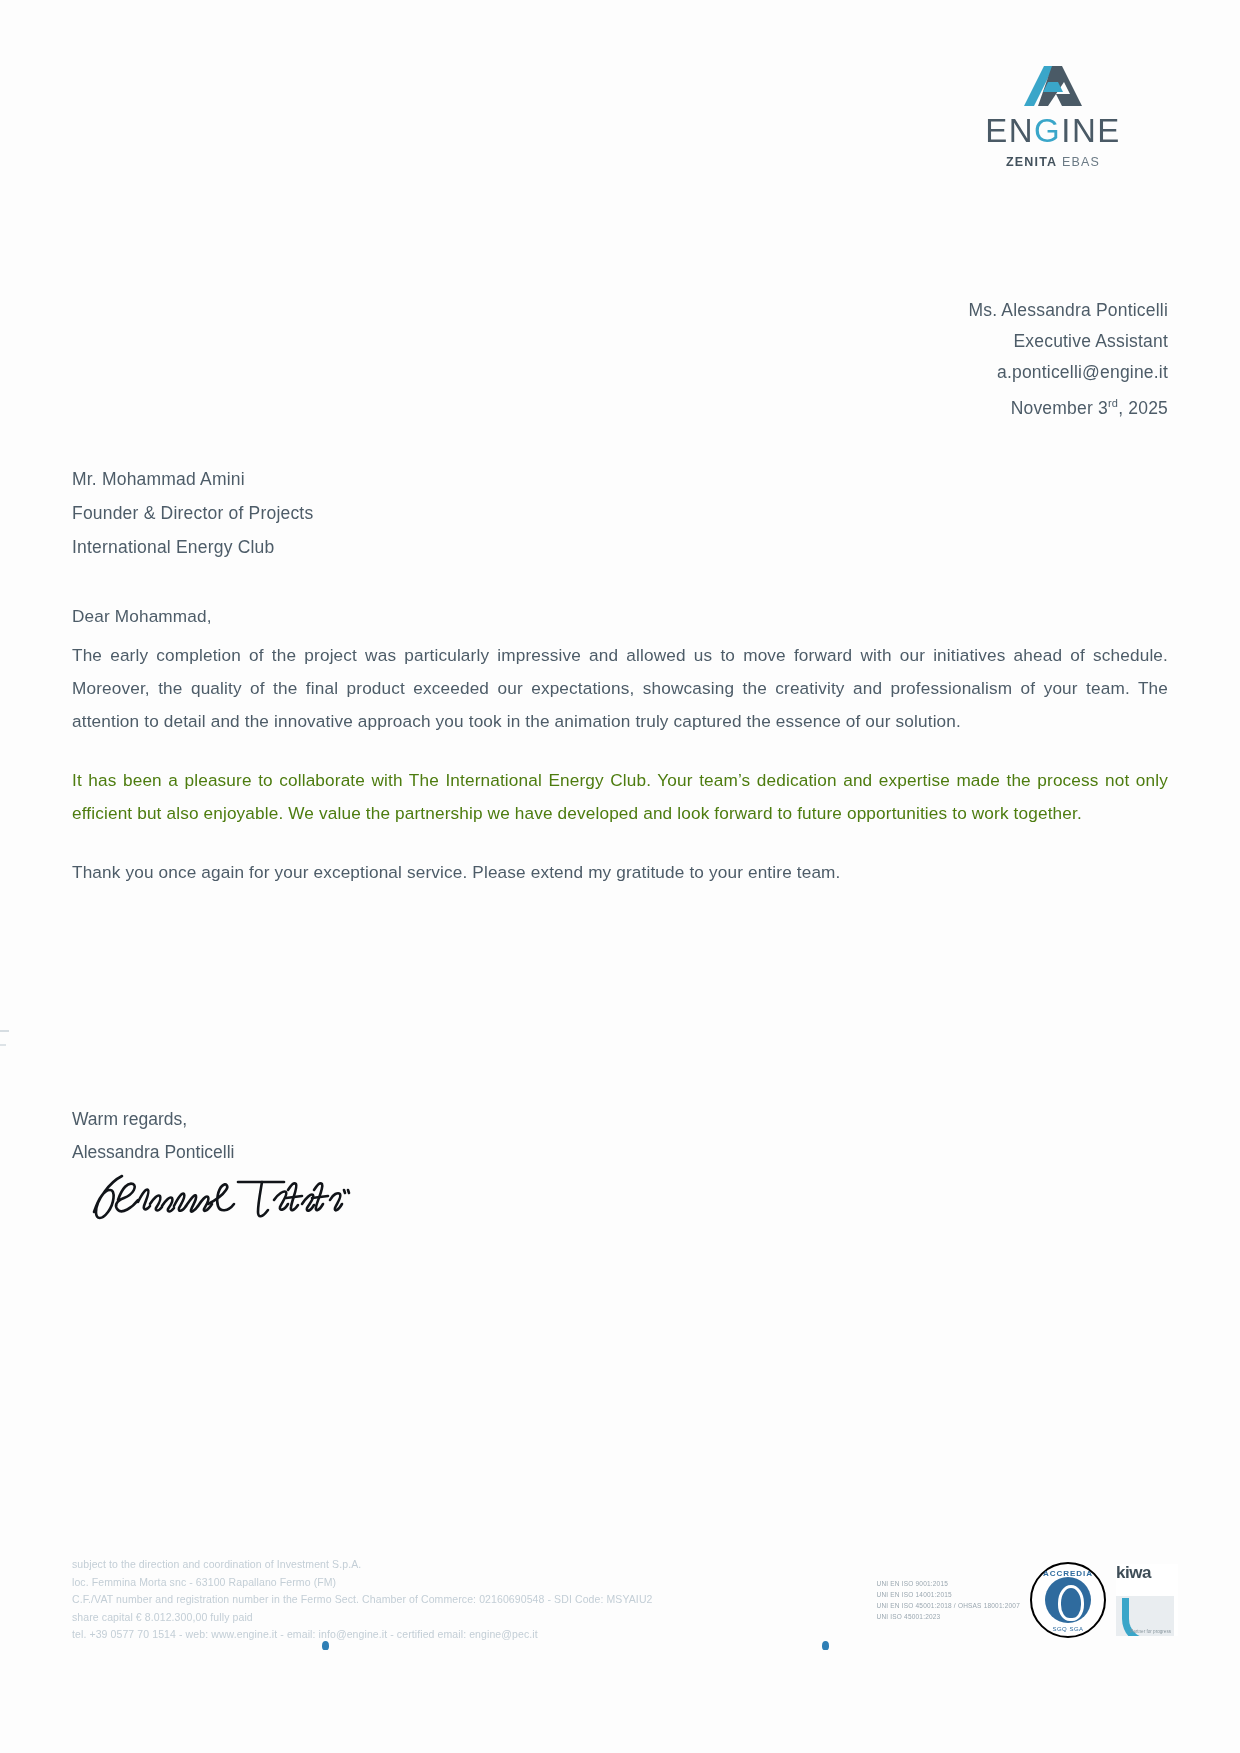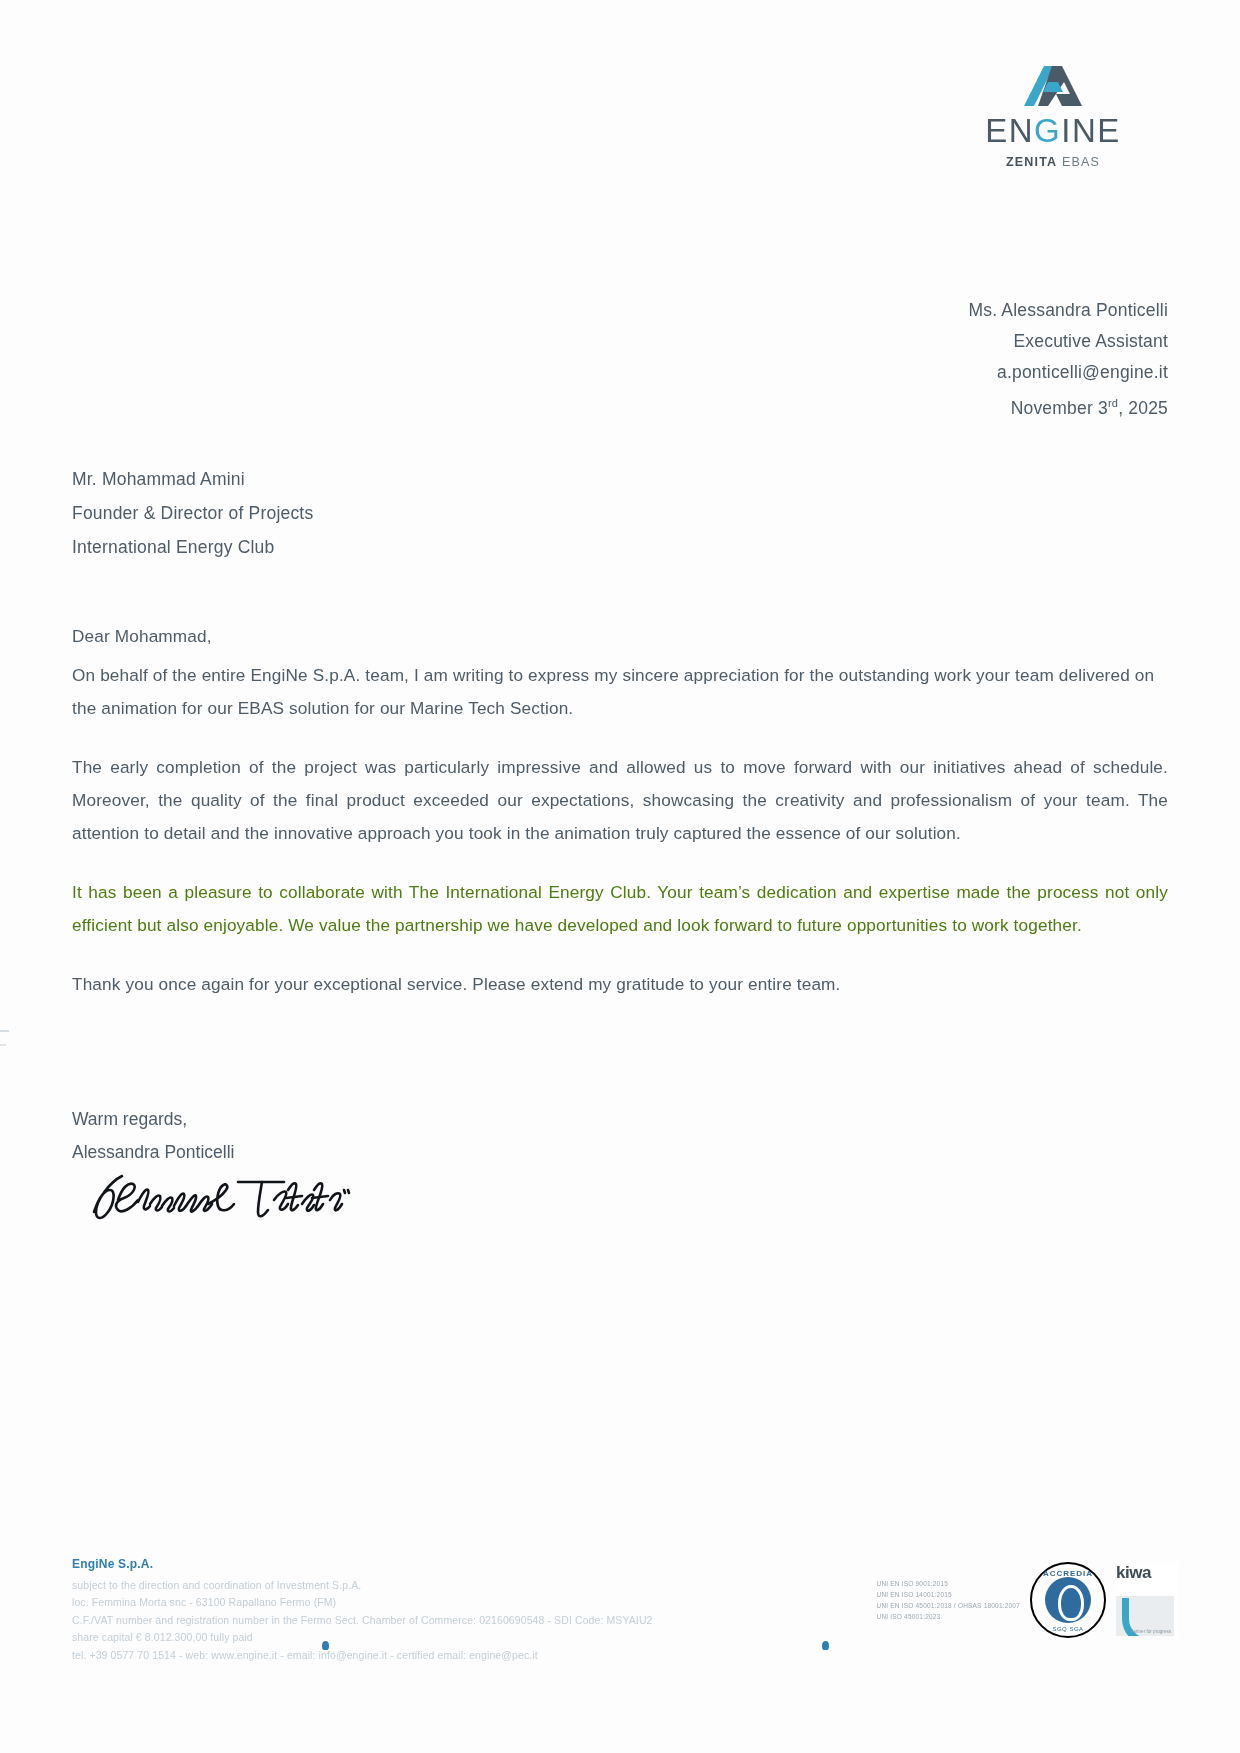--- a/index.html
+++ b/index.html
@@ -73,21 +73,21 @@
     left: 72px;
     font-size: 17.5px;
     line-height: 34px;
     color: #4d5c68;
     letter-spacing: .2px;
   }
 
   
   .body-copy {
     position: absolute;
-    top: 620px;
+    top: 600px;
     left: 72px;
     width: 1096px;
     font-size: 17.2px;
     line-height: 33px;
     color: #4d5c68;
     letter-spacing: .15px;
   }
   .body-copy p { margin: 0 0 26px 0; }
   .body-copy p.justify { text-align: justify; }
   .body-copy p.faded { color: #4d7c0f; }
@@ -286,21 +286,20 @@
   </div>
 
   <div class="recipient">
     <div>Mr. Mohammad Amini</div>
     <div>Founder &amp; Director of Projects</div>
     <div>International Energy Club</div>
   </div>
 
   <div class="body-copy">
     <p class="salutation">Dear Mohammad,</p>
-    <p>On behalf of the entire EngiNe S.p.A. team, I am writing to express my sincere appreciation for the outstanding work your team delivered on the animation for our EBAS solution for our Marine Tech Section.</p>
     <p class="justify">The early completion of the project was particularly impressive and allowed us to move forward with our initiatives ahead of schedule. Moreover, the quality of the final product exceeded our expectations, showcasing the creativity and professionalism of your team. The attention to detail and the innovative approach you took in the animation truly captured the essence of our solution.</p>
     <p class="justify faded">It has been a pleasure to collaborate with The International Energy Club. Your team’s dedication and expertise made the process not only efficient but also enjoyable. We value the partnership we have developed and look forward to future opportunities to work together.</p>
     <p>Thank you once again for your exceptional service. Please extend my gratitude to your entire team.</p>
   </div>
 
   <div class="signoff">
     <div>Warm regards,</div>
     <div>Alessandra Ponticelli</div>
   </div>
 
@@ -328,21 +327,20 @@
         <path d="M256,30 L257,33"></path>
         <path d="M260,30 L261,33"></path>
       </g>
     </svg>
   </div>
 
   <div class="edge-mark"></div>
   <div class="edge-mark2"></div>
 
   <div class="footer">
-    <div class="company">EngiNe S.p.A.</div>
     <div class="line blur">subject to the direction and coordination of Investment S.p.A.</div>
     <div class="line blur">loc. Femmina Morta snc - 63100 Rapallano Fermo (FM)</div>
     <div class="line blur">C.F./VAT number and  registration number in the Fermo Sect. Chamber of Commerce: 02160690548  -  SDI Code: MSYAIU2</div>
     <div class="line blur">share capital € 8.012.300,00 fully paid</div>
     <div class="line blur">tel. +39 0577 70 1514  -  web: www.engine.it  -  email: info@engine.it  -  certified email: engine@pec.it</div>
     <div class="footer-dot" style="left:250px; top:85px;"></div>
     <div class="footer-dot" style="left:750px; top:85px;"></div>
   </div>
 
   <div class="certs">

